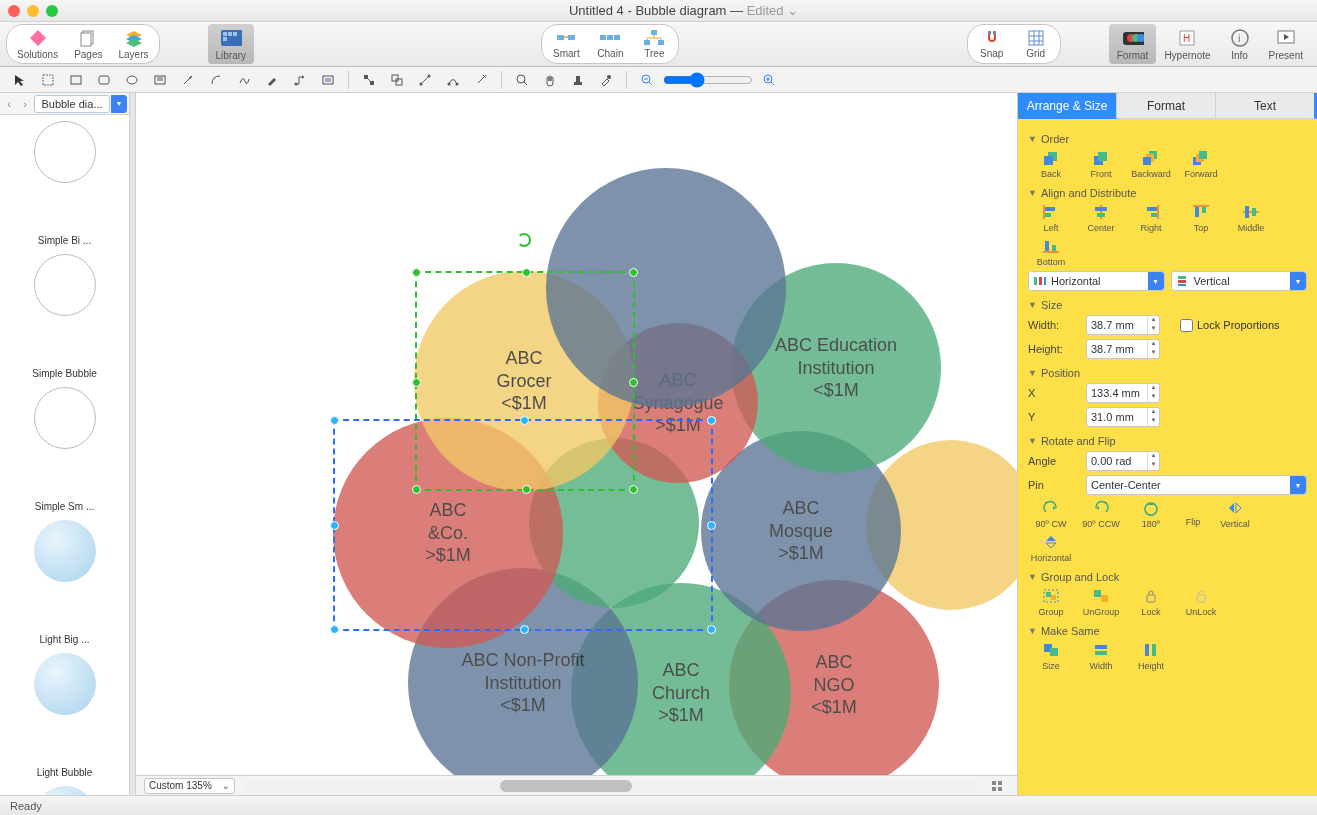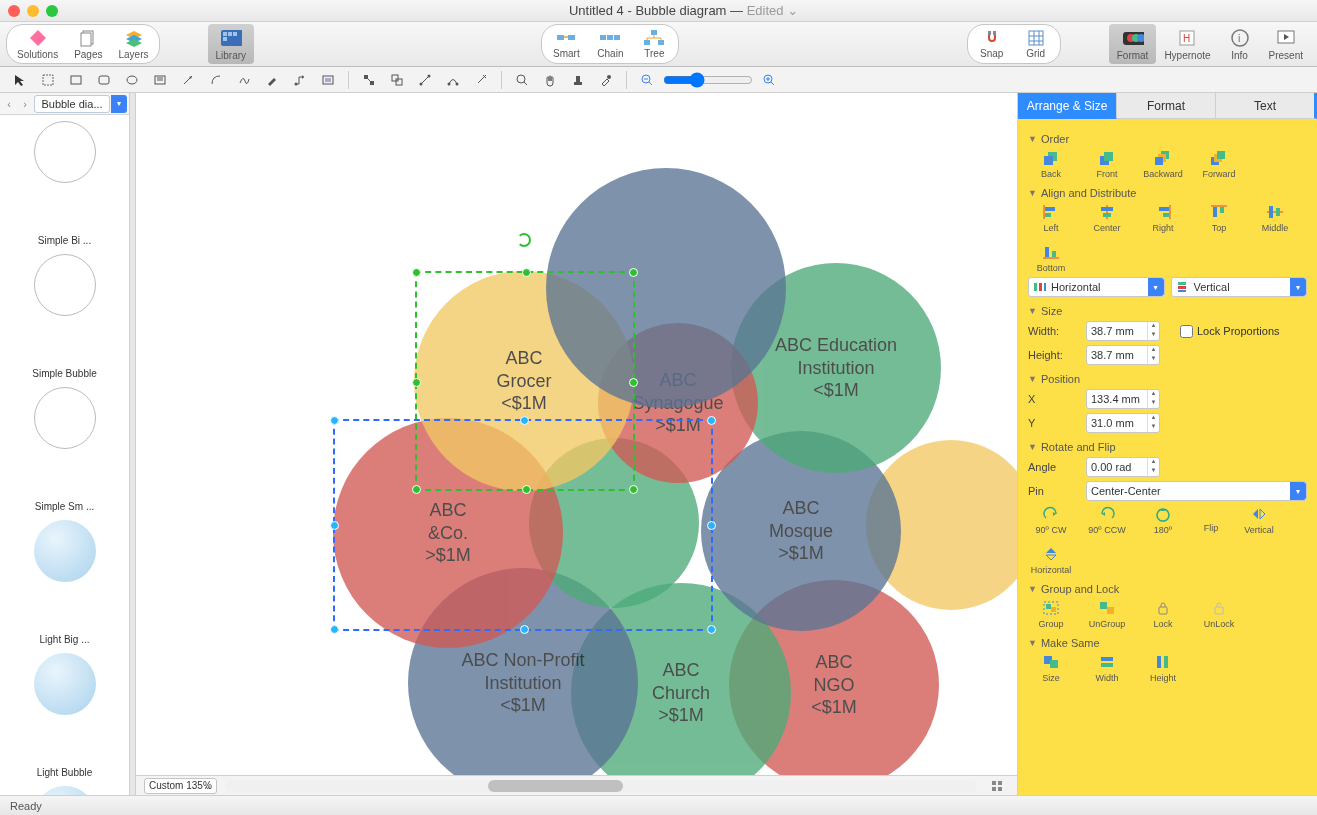--- a/index.html
+++ b/index.html
@@ -50,35 +50,35 @@
 .canvas{ flex:1; background:#fff; position:relative; overflow:hidden;}
 .bubble{ position:absolute; border-radius:50%; display:flex; align-items:center; justify-content:center; text-align:center; font-size:18px; color:#1a1a1a; mix-blend-mode:normal;}
 .bubble span{ white-space:pre-line; line-height:1.25;}
 .sel-frame{ position:absolute; border:2px dashed; pointer-events:none;}
 .handle{ position:absolute; width:9px; height:9px; border-radius:50%; border:1px solid #fff;}
 .h-green{ background:#2fbf2f;}
 .h-blue{ background:#29b4ff;}
 .rothandle{ position:absolute; width:14px; height:14px;}
 .rothandle::before{content:''; display:block; width:10px; height:10px; border:2px solid #2fbf2f; border-radius:50%; border-left-color:transparent;}
 .canvas-bot{ height:20px; background:#f3f3f3; border-top:1px solid #cfcfcf; display:flex; align-items:center; padding:0 8px; gap:8px;}
-.canvas-bot .zoombox{ border:1px solid #c4c4c4; border-radius:3px; height:16px; padding:0 4px 0 4px; background:#fff; font-size:10px; display:flex; align-items:center; position:relative;}
+.canvas-bot .zoombox{ border:1px solid #c4c4c4; border-radius:3px; height:16px; padding:0 22px 0 4px; background:#fff; font-size:10px; display:flex; align-items:center; position:relative;}
 .canvas-bot .zoombox::after{content:'⌄'; position:absolute; right:4px; color:#666;}
 .hscroll{ flex:1; height:12px; background:#f0f0f0; border-radius:6px; position:relative;}
 .hscroll .thumb{ position:absolute; left:35%; width:18%; height:12px; background:#c0c0c0; border-radius:6px;}
 
 
 .inspector{ width:300px; background:#fde047; border-left:1px solid #cfcfcf; display:flex; flex-direction:column; overflow:auto;}
 .insp-tabs{ display:flex; height:26px;}
 .insp-tab{ flex:1; display:flex; align-items:center; justify-content:center; font-size:12px; border-right:1px solid #cfcfcf; border-bottom:1px solid #cfcfcf; background:#eaeaea; cursor:default;}
 .insp-tab.active{ background:#2e8cff; color:#fff; border-bottom-color:#2e8cff;}
 .insp-tab:last-child{ border-right:3px solid #2e8cff;}
 .insp-body{ padding:6px 10px;}
 .sect-hd{ display:flex; align-items:center; gap:4px; font-size:11px; color:#555; margin:8px 0 4px 0;}
 .sect-hd .tri{ font-size:9px; color:#777;}
-.iconrow{ display:flex; gap:10px; flex-wrap:wrap; margin:4px 0 2px 0;}
+.iconrow{ display:flex; gap:4px; flex-wrap:wrap; margin:4px 0 2px 0;}
 .icon-cell{ display:flex; flex-direction:column; align-items:center; width:46px; cursor:default;}
 .icon-cell .box{ width:22px; height:18px; display:flex; align-items:center; justify-content:center;}
 .icon-cell .txt{ font-size:9px; color:#555; margin-top:2px;}
 .row{ display:flex; align-items:center; gap:6px; margin:4px 0; font-size:11px;}
 .row label{ width:52px; color:#444;}
 .select,.num{ border:1px solid #c7c7c7; border-radius:3px; height:20px; background:#fff; padding:0 4px; font-size:11px; display:flex; align-items:center;}
 .select{ position:relative; padding-right:18px;}
 .select .blue-caret{ position:absolute; right:0; top:0; width:16px; height:100%; background:#3b82f6; border-radius:0 3px 3px 0; display:flex; align-items:center; justify-content:center; color:#fff; font-size:8px;}
 .num{ width:74px; position:relative; padding-right:14px;}
 .stepper{ position:absolute; right:0; top:0; width:12px; height:100%; display:flex; flex-direction:column; border-left:1px solid #ddd;}

